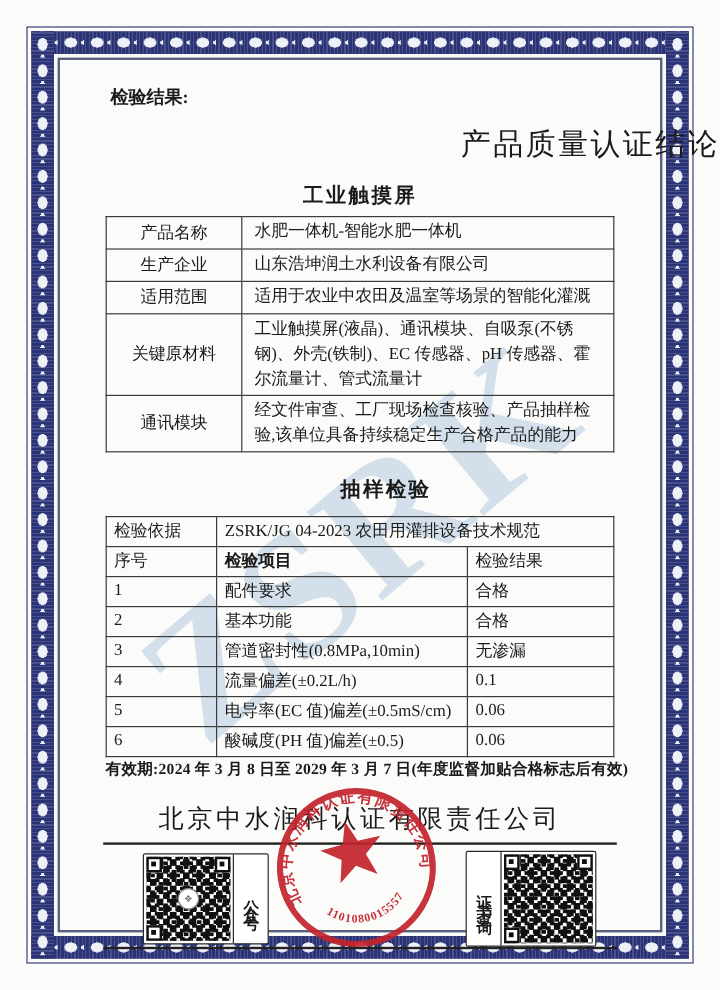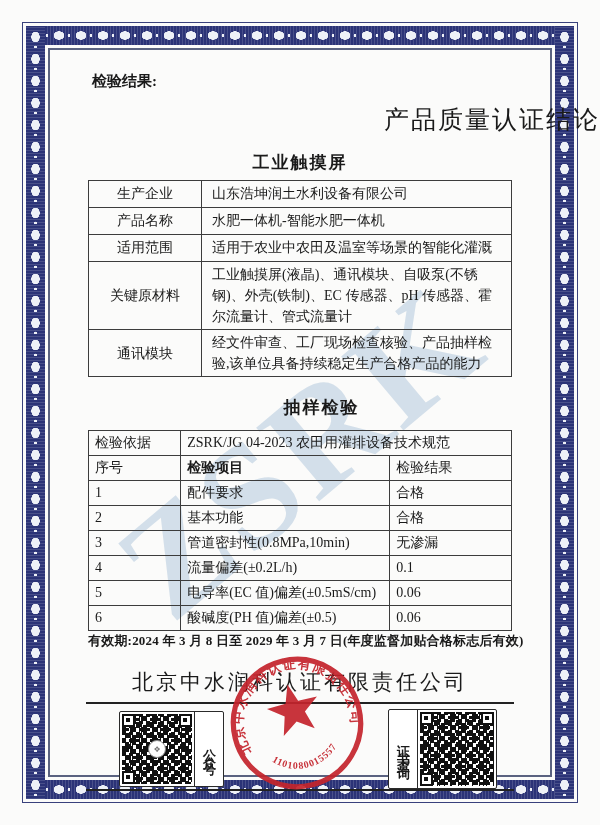--- a/index.html
+++ b/index.html
@@ -105,26 +105,26 @@
 
   <div class="watermark">ZSRK</div>
 
   <div class="attachment">检验结果:</div>
   <div class="title">产品质量认证结论</div>
   <div class="section-title s1">工业触摸屏</div>
 
   <table class="t1">
     <tbody>
       <tr class="one">
+        <td class="lab">产品名称</td>
+        <td class="val">水肥一体机-智能水肥一体机</td>
+      </tr>
+      <tr class="one">
         <td class="lab">生产企业</td>
         <td class="val">山东浩坤润土水利设备有限公司</td>
-      </tr>
-      <tr class="one">
-        <td class="lab">产品名称</td>
-        <td class="val">水肥一体机-智能水肥一体机</td>
       </tr>
       <tr class="one">
         <td class="lab">适用范围</td>
         <td class="val">适用于农业中农田及温室等场景的智能化灌溉</td>
       </tr>
       <tr class="two">
         <td class="lab">关键原材料</td>
         <td class="val">工业触摸屏(液晶)、通讯模块、自吸泵(不锈钢)、外壳(铁制)、EC 传感器、pH 传感器、霍尔流量计、管式流量计</td>
       </tr>
       <tr class="two">

